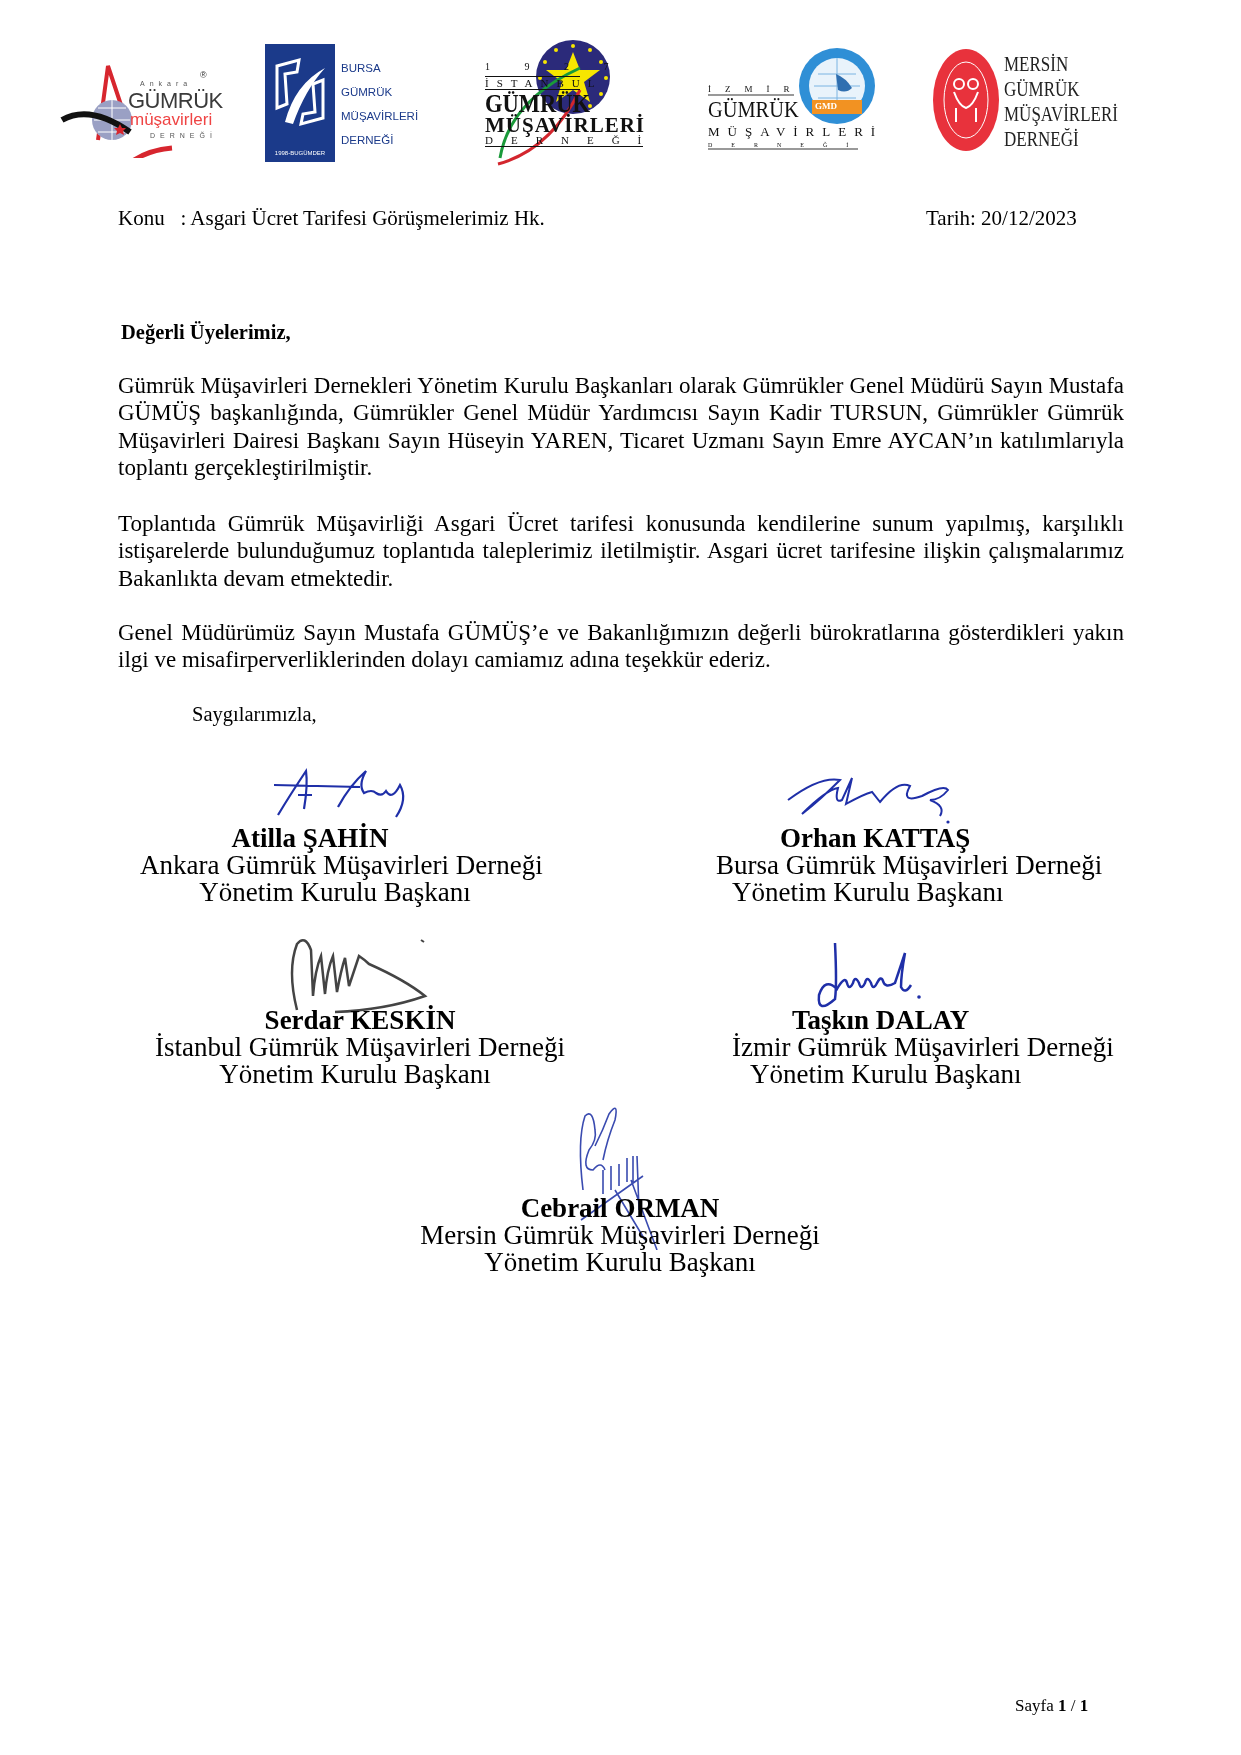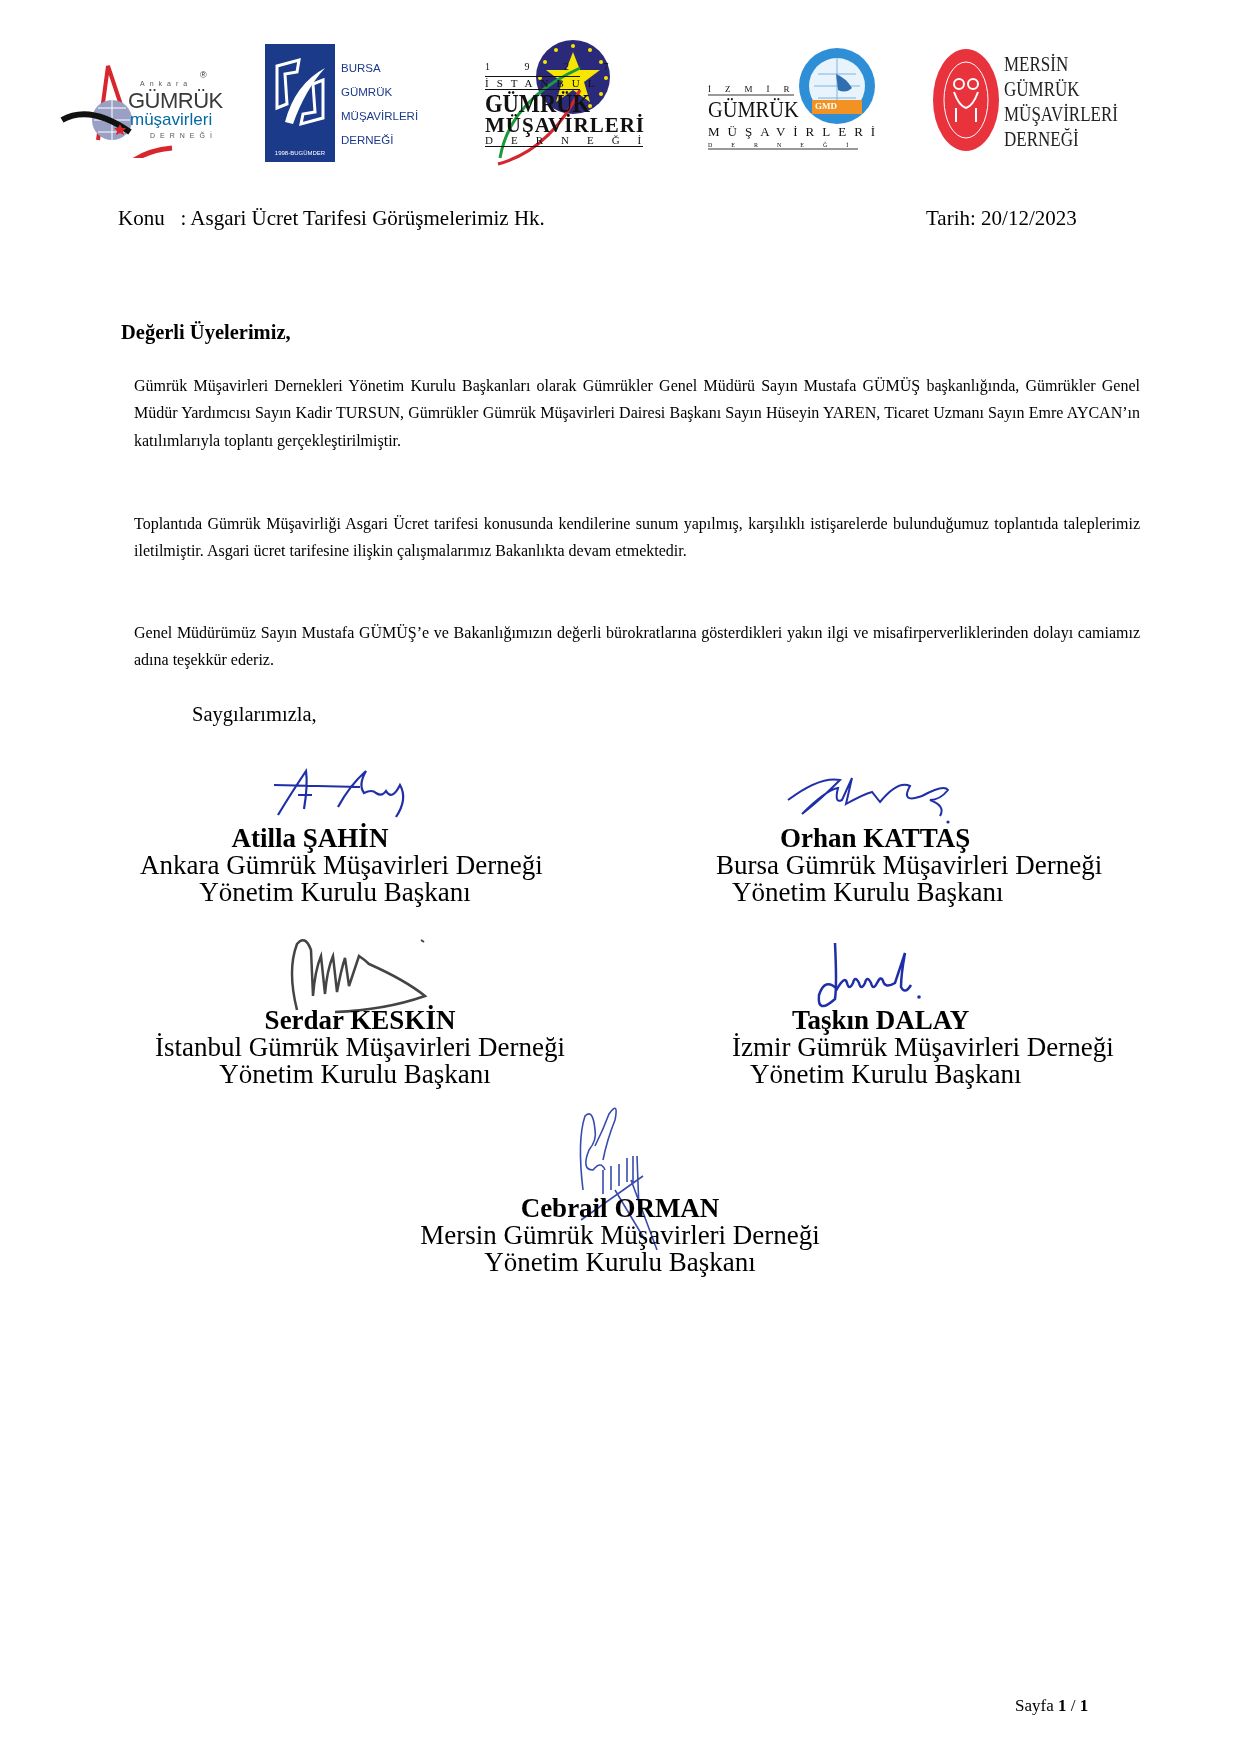--- a/index.html
+++ b/index.html
@@ -4,30 +4,30 @@
 <style>
   html, body { margin: 0; padding: 0; background: #ffffff; }
   body { width: 1241px; height: 1755px; position: relative; overflow: hidden;
          font-family: "Liberation Serif", "DejaVu Serif", serif; color: #000; }
   .abs { position: absolute; }
   
   .logo { position: absolute; }
   .ankara-text { font-family: "Liberation Sans", sans-serif; color: #333; }
   .ankara-small { font-size: 7px; letter-spacing: 5px; color: #555; position: absolute; }
   .ankara-big { font-size: 22px; color: #3a3a3a; position: absolute; letter-spacing: -0.5px; }
-  .ankara-mid { font-size: 17px; color: #0369a1; position: absolute; }
+  .ankara-mid { font-size: 17px; color: #ef4444; position: absolute; }
   .bursa-box { position: absolute; left: 265px; top: 44px; width: 70px; height: 118px; background: #1b3a8a; }
   .bursa-year { position: absolute; left: 0; width: 70px; bottom: 6px; text-align: center; font-family: "Liberation Sans", sans-serif; font-size: 6px; color: #fff; }
   .bursa-lines { position: absolute; left: 341px; top: 56px; font-family: "Liberation Sans", sans-serif; font-size: 11.5px; color: #1b3a8a; line-height: 24px; }
   .ist-block { position: absolute; left: 485px; font-family: "Liberation Serif", serif; color: #111; }
   .izm-block { position: absolute; left: 708px; font-family: "Liberation Serif", serif; color: #111; }
   .mersin-lines { position: absolute; left: 1004px; top: 52px; font-family: "Liberation Serif", serif; font-size: 20px; line-height: 25px; color: #222; transform: scaleX(0.85); transform-origin: left top; }
   
   .line { position: absolute; font-size: 21px; line-height: 28px; white-space: nowrap; }
-  .para { position: absolute; left: 134px; width: 1006px; font-size: 16px; line-height: 27.3px; text-align: justify; text-align-last: left; }
+  .para { position: absolute; left: 118px; width: 1006px; font-size: 23px; line-height: 27.3px; text-align: justify; text-align-last: left; }
   .bold { font-weight: bold; }
   .sig-block { position: absolute; text-align: center; font-size: 27px; line-height: 27px; white-space: nowrap; }
   .sig-svg { position: absolute; }
 </style>
 </head>
 <body>
 
 <div>
 
   <div class="logo" style="left:60px; top:48px; width:150px; height:110px;">

